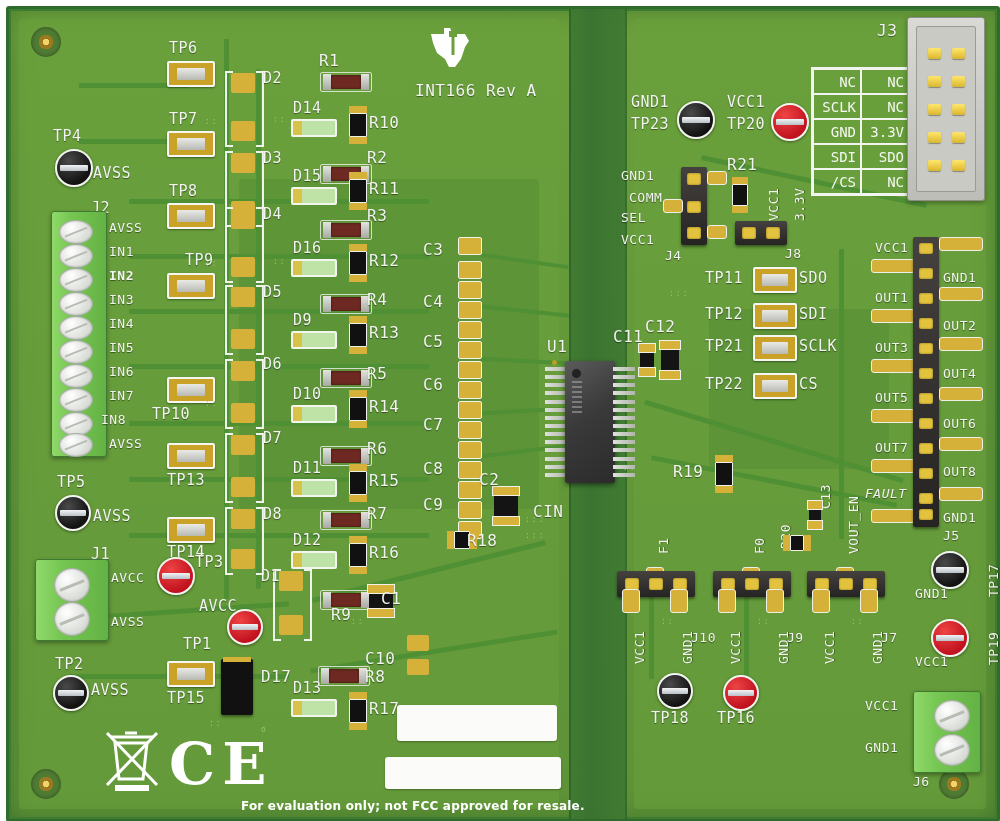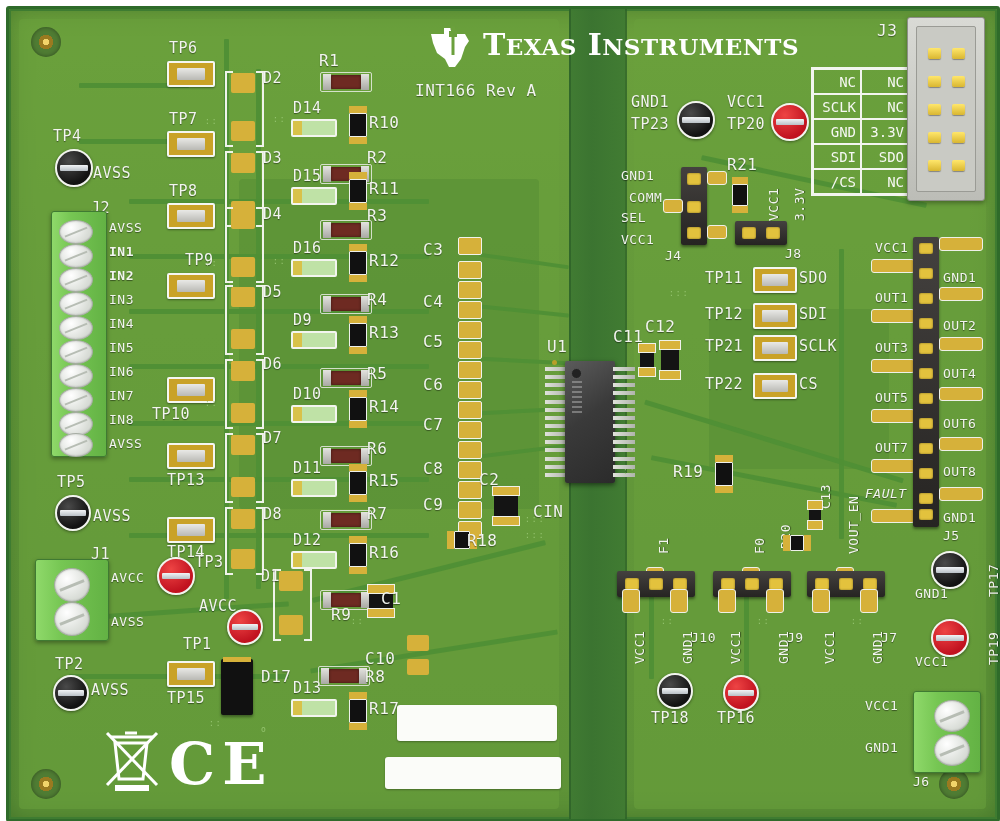--- a/index.html
+++ b/index.html
@@ -207,24 +207,20 @@
     <div class="trace" style="left:830px;top:240px;width:5px;height:290px;"></div>
     <div class="trace" style="left:640px;top:560px;width:5px;height:110px;"></div>
     <div class="trace" style="left:735px;top:560px;width:5px;height:110px;"></div>
 
     <div class="ti-logo">
       <svg width="52" height="46" viewBox="0 0 52 46">
         <path d="M4 9 L17 9 L17 3 L24 3 L24 9 L38 9 L42 16 L38 22 L34 34 L28 42 L22 42 L18 34 L10 28 L6 18 Z" fill="#ffffff"></path>
         <path d="M22 6 L30 6 L30 12 L27.5 12 L27.5 30 L24.5 30 L24.5 12 L22 12 Z" fill="#6ba03c"></path>
         <circle cx="26" cy="3.5" r="2.6" fill="#6ba03c"></circle>
       </svg>
-      <div class="ti-word">
-        <span>T</span><span class="sm">EXAS</span>
-        <span>I</span><span class="sm">NSTRUMENTS</span>
-      </div>
     </div>
 
     <div class="slk s16" style="left:406px;top:74px;">INT166 Rev A</div>
 
     <div class="slk" style="left:44px;top:120px;">TP4</div>
     <div class="tploop black" style="left:46px;top:140px;width:34px;height:34px;">
         <i></i>
       </div>
     <div class="slk" style="left:84px;top:157px;">AVSS</div>
 
@@ -235,28 +231,28 @@
       <div class="screw" style="top:56px;width:32px;height:22px;"></div>
       <div class="screw" style="top:80px;width:32px;height:22px;"></div>
       <div class="screw" style="top:104px;width:32px;height:22px;"></div>
       <div class="screw" style="top:128px;width:32px;height:22px;"></div>
       <div class="screw" style="top:152px;width:32px;height:22px;"></div>
       <div class="screw" style="top:176px;width:32px;height:22px;"></div>
       <div class="screw" style="top:200px;width:32px;height:22px;"></div>
       <div class="screw" style="top:221px;width:32px;height:22px;"></div>
     </div>
     <div class="slk s13" style="left:100px;top:212px;">AVSS</div>
-    <div class="slk s13" style="left:100px;top:236px;font-weight:bold;">IN1</div>
+    <div class="slk s13" style="left:100px;top:236px;">IN1</div>
     <div class="slk s13" style="left:100px;top:260px;font-weight:bold;">IN2</div>
     <div class="slk s13" style="left:100px;top:284px;">IN3</div>
     <div class="slk s13" style="left:100px;top:308px;">IN4</div>
     <div class="slk s13" style="left:100px;top:332px;">IN5</div>
     <div class="slk s13" style="left:100px;top:356px;">IN6</div>
     <div class="slk s13" style="left:100px;top:380px;">IN7</div>
-    <div class="slk s13" style="left:100px;top:404px;">IN8</div>
+    <div class="slk s13" style="left:92px;top:404px;">IN8</div>
     <div class="slk s13" style="left:100px;top:428px;">AVSS</div>
 
     <div class="slk" style="left:48px;top:466px;">TP5</div>
     <div class="tploop black" style="left:46px;top:486px;width:32px;height:32px;">
         <i></i>
       </div>
     <div class="slk" style="left:84px;top:500px;">AVSS</div>
 
     <div class="slk" style="left:82px;top:538px;">J1</div>
     <div class="term" style="left:26px;top:550px;width:72px;height:80px;">
@@ -731,20 +727,21 @@
       <g fill="none" stroke="#ffffff" stroke-width="3">
         <path d="M14 16 L46 16 L42 52 L18 52 Z"></path>
         <path d="M10 10 L52 10"></path>
         <path d="M24 6 L36 6"></path>
         <path d="M6 6 L56 58"></path>
         <path d="M56 6 L6 58"></path>
       </g>
       <rect x="14" y="58" width="34" height="7" fill="#ffffff"></rect>
     </svg>
     <div class="ce" style="left:160px;top:726px;">CE</div>
+    <div class="fcc" style="left:232px;top:790px;">For evaluation only; not FCC approved for resale.</div>
 
     <div class="wlabel" style="left:388px;top:696px;width:160px;height:36px;"></div>
     <div class="wlabel" style="left:376px;top:748px;width:176px;height:32px;"></div>
 
     <div class="dots" style="left:196px;top:110px;">::</div>
     <div class="dots" style="left:196px;top:252px;">::</div>
     <div class="dots" style="left:196px;top:392px;">::</div>
     <div class="dots" style="left:264px;top:108px;">::</div>
     <div class="dots" style="left:264px;top:250px;">::</div>
     <div class="dots" style="left:200px;top:712px;">::</div>

